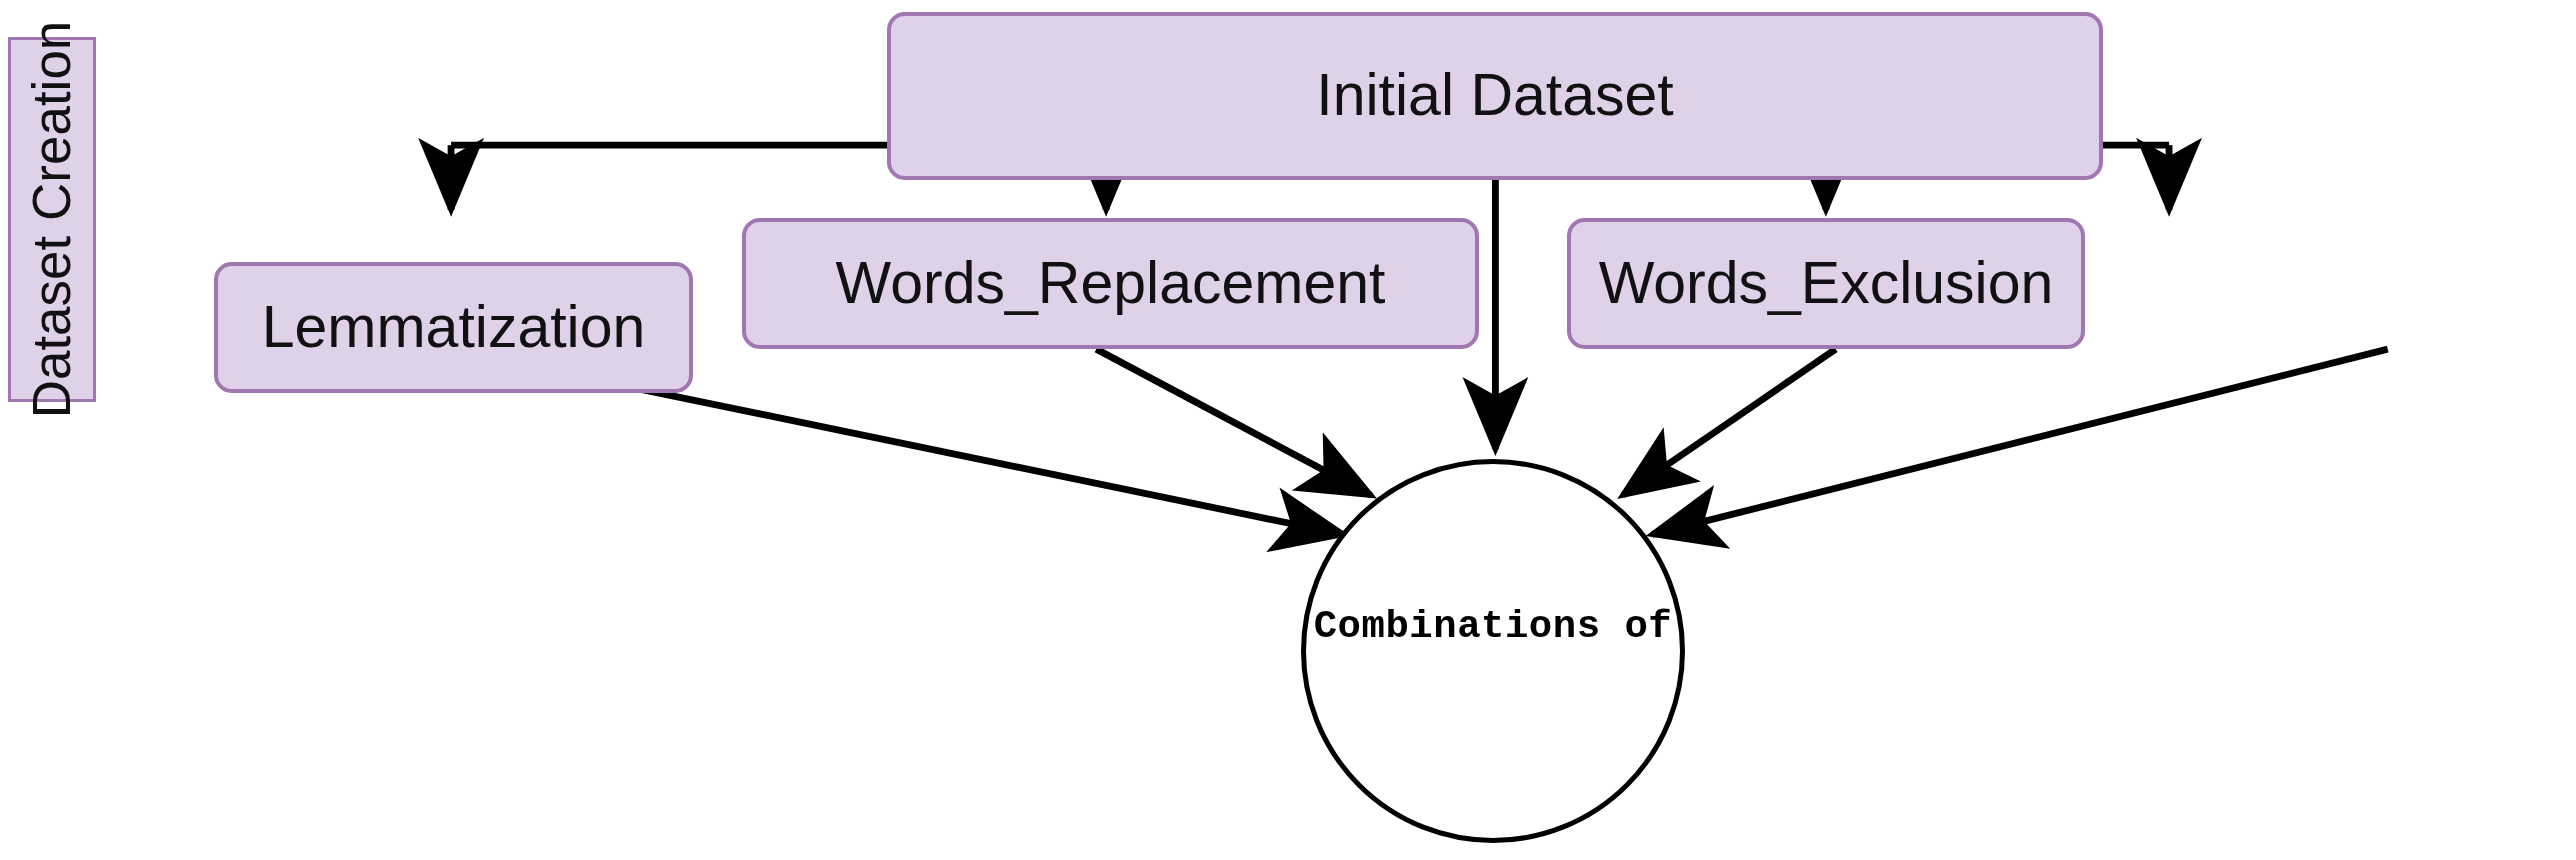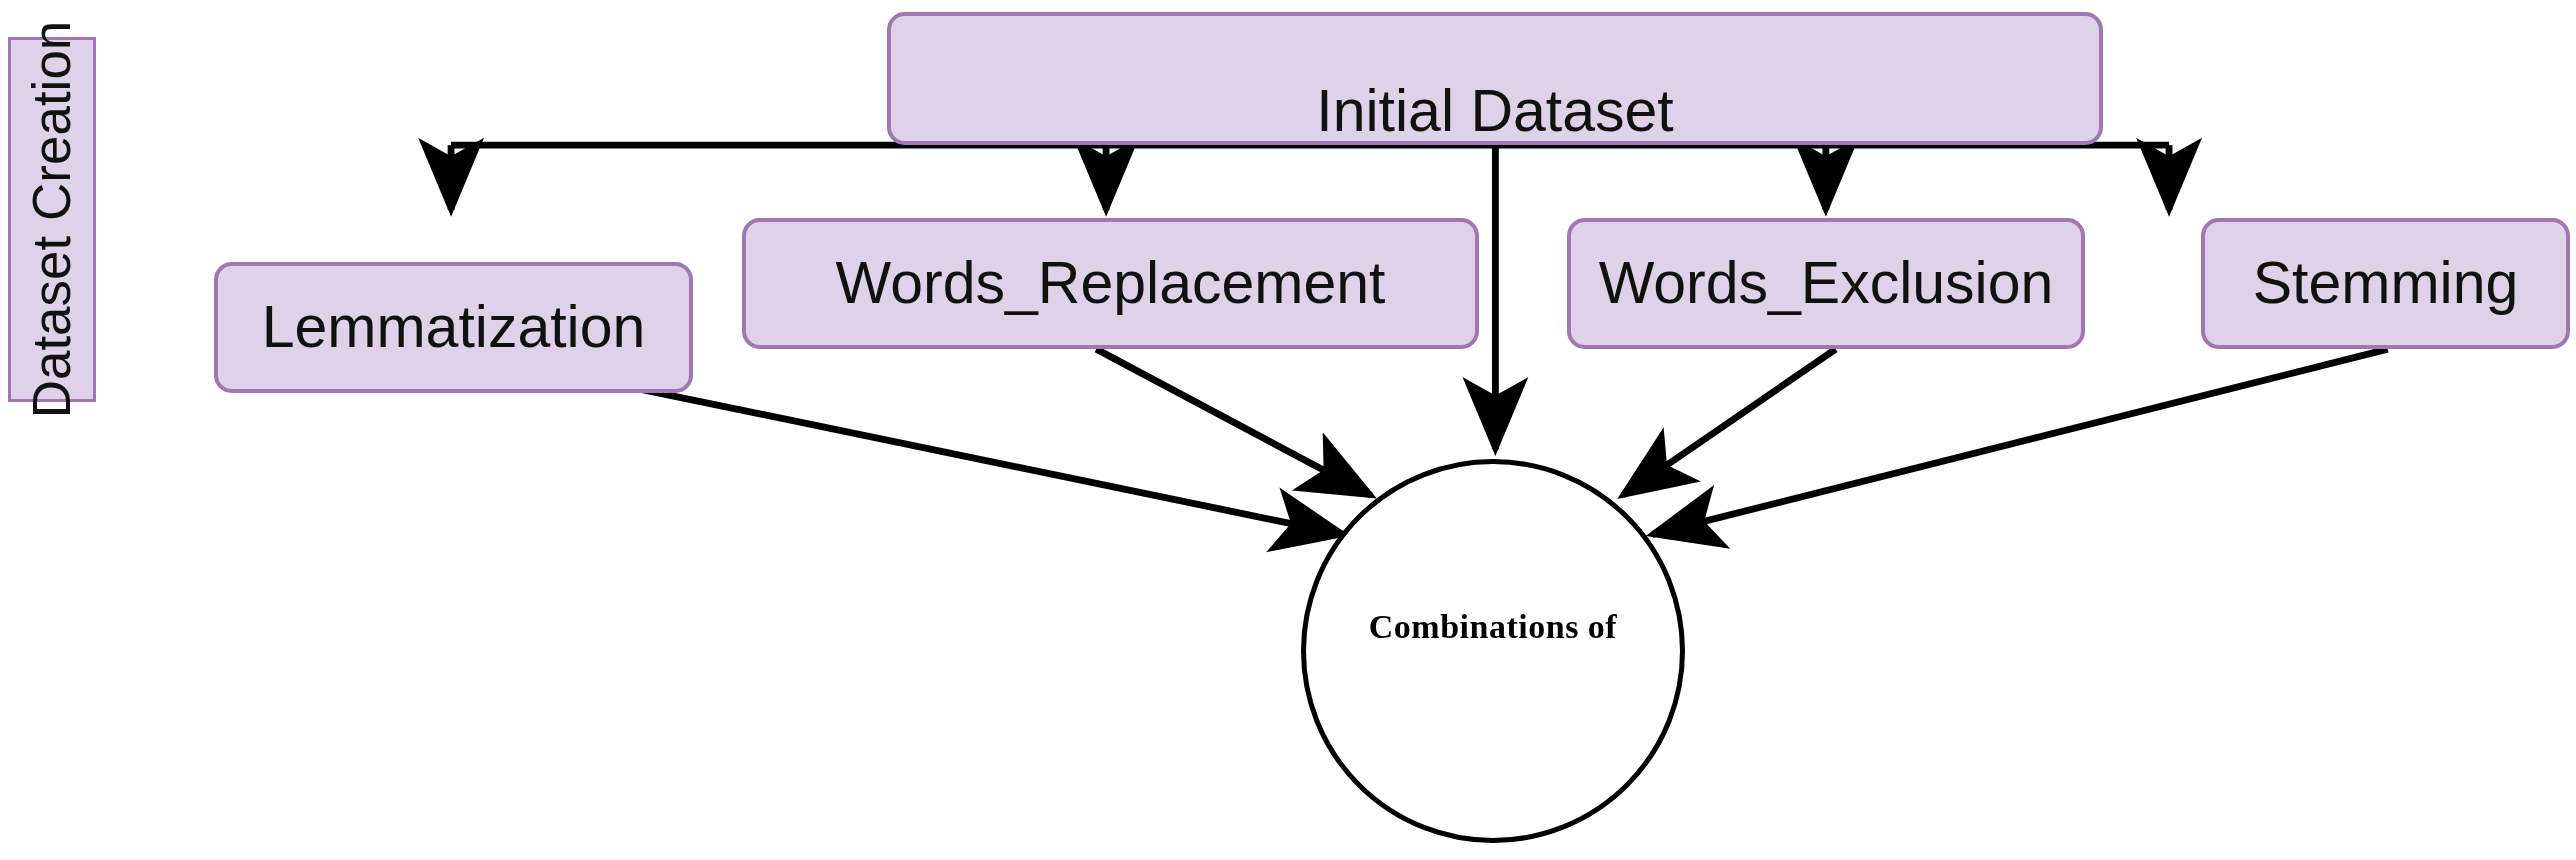--- a/index.html
+++ b/index.html
@@ -38,41 +38,41 @@
     box-sizing:border-box;
     display:flex;align-items:center;justify-content:center;
   }
   .node-box-label{
     font-size:59px;
     color:#111111;
     white-space:nowrap;
     line-height:1;
   }
 
-  #node-initial{ left:887px; top:11.8px; width:1216px; height:133px;align-items:flex-end; }
+  #node-initial{ left:887px; top:11.8px; width:1216px; height:168px; }
   #node-lemmatization{ left:214px; top:218px; width:479px; height:131px;margin-top:44px; }
   #node-words-replacement{ left:742px; top:218px; width:737px; height:131px; }
   #node-words-exclusion{ left:1567px; top:218px; width:518px; height:131px; }
   #node-stemming{ left:2201px; top:218px; width:369px; height:131px; }
 
   .hub-circle{
     position:absolute;
     left:1301px; top:459px;
     width:384px; height:384px;
     border:5.9px solid #000000;
     border-radius:50%;
     background:#ffffff;
     box-sizing:border-box;
     display:flex;align-items:center;justify-content:center;
     flex-direction:column;
   }
   .hub-text{
-    font-family:Liberation Serif, serif;
+    font-family:Liberation Mono, monospace;
     font-weight:bold;
-    font-size:34px;
+    font-size:39px;
     line-height:1.18;
     color:#000000;
     text-align:right;
     letter-spacing:0.5px;
     margin-top:-47px;
   }
 </style>
 </head>
 <body>
 
@@ -117,23 +117,20 @@
   </div>
 
   <div class="node-box" id="node-words-replacement">
     <span class="node-box-label">Words_Replacement</span>
   </div>
 
   <div class="node-box" id="node-words-exclusion">
     <span class="node-box-label">Words_Exclusion</span>
   </div>
 
-  <div class="node-box" id="node-stemming">
-    <span class="node-box-label">Stemming</span>
-  </div>
 
   <div class="hub-circle">
     <div class="hub-text">
       <div>Combinations of</div>
     </div>
   </div>
 
 </div>
 
 

